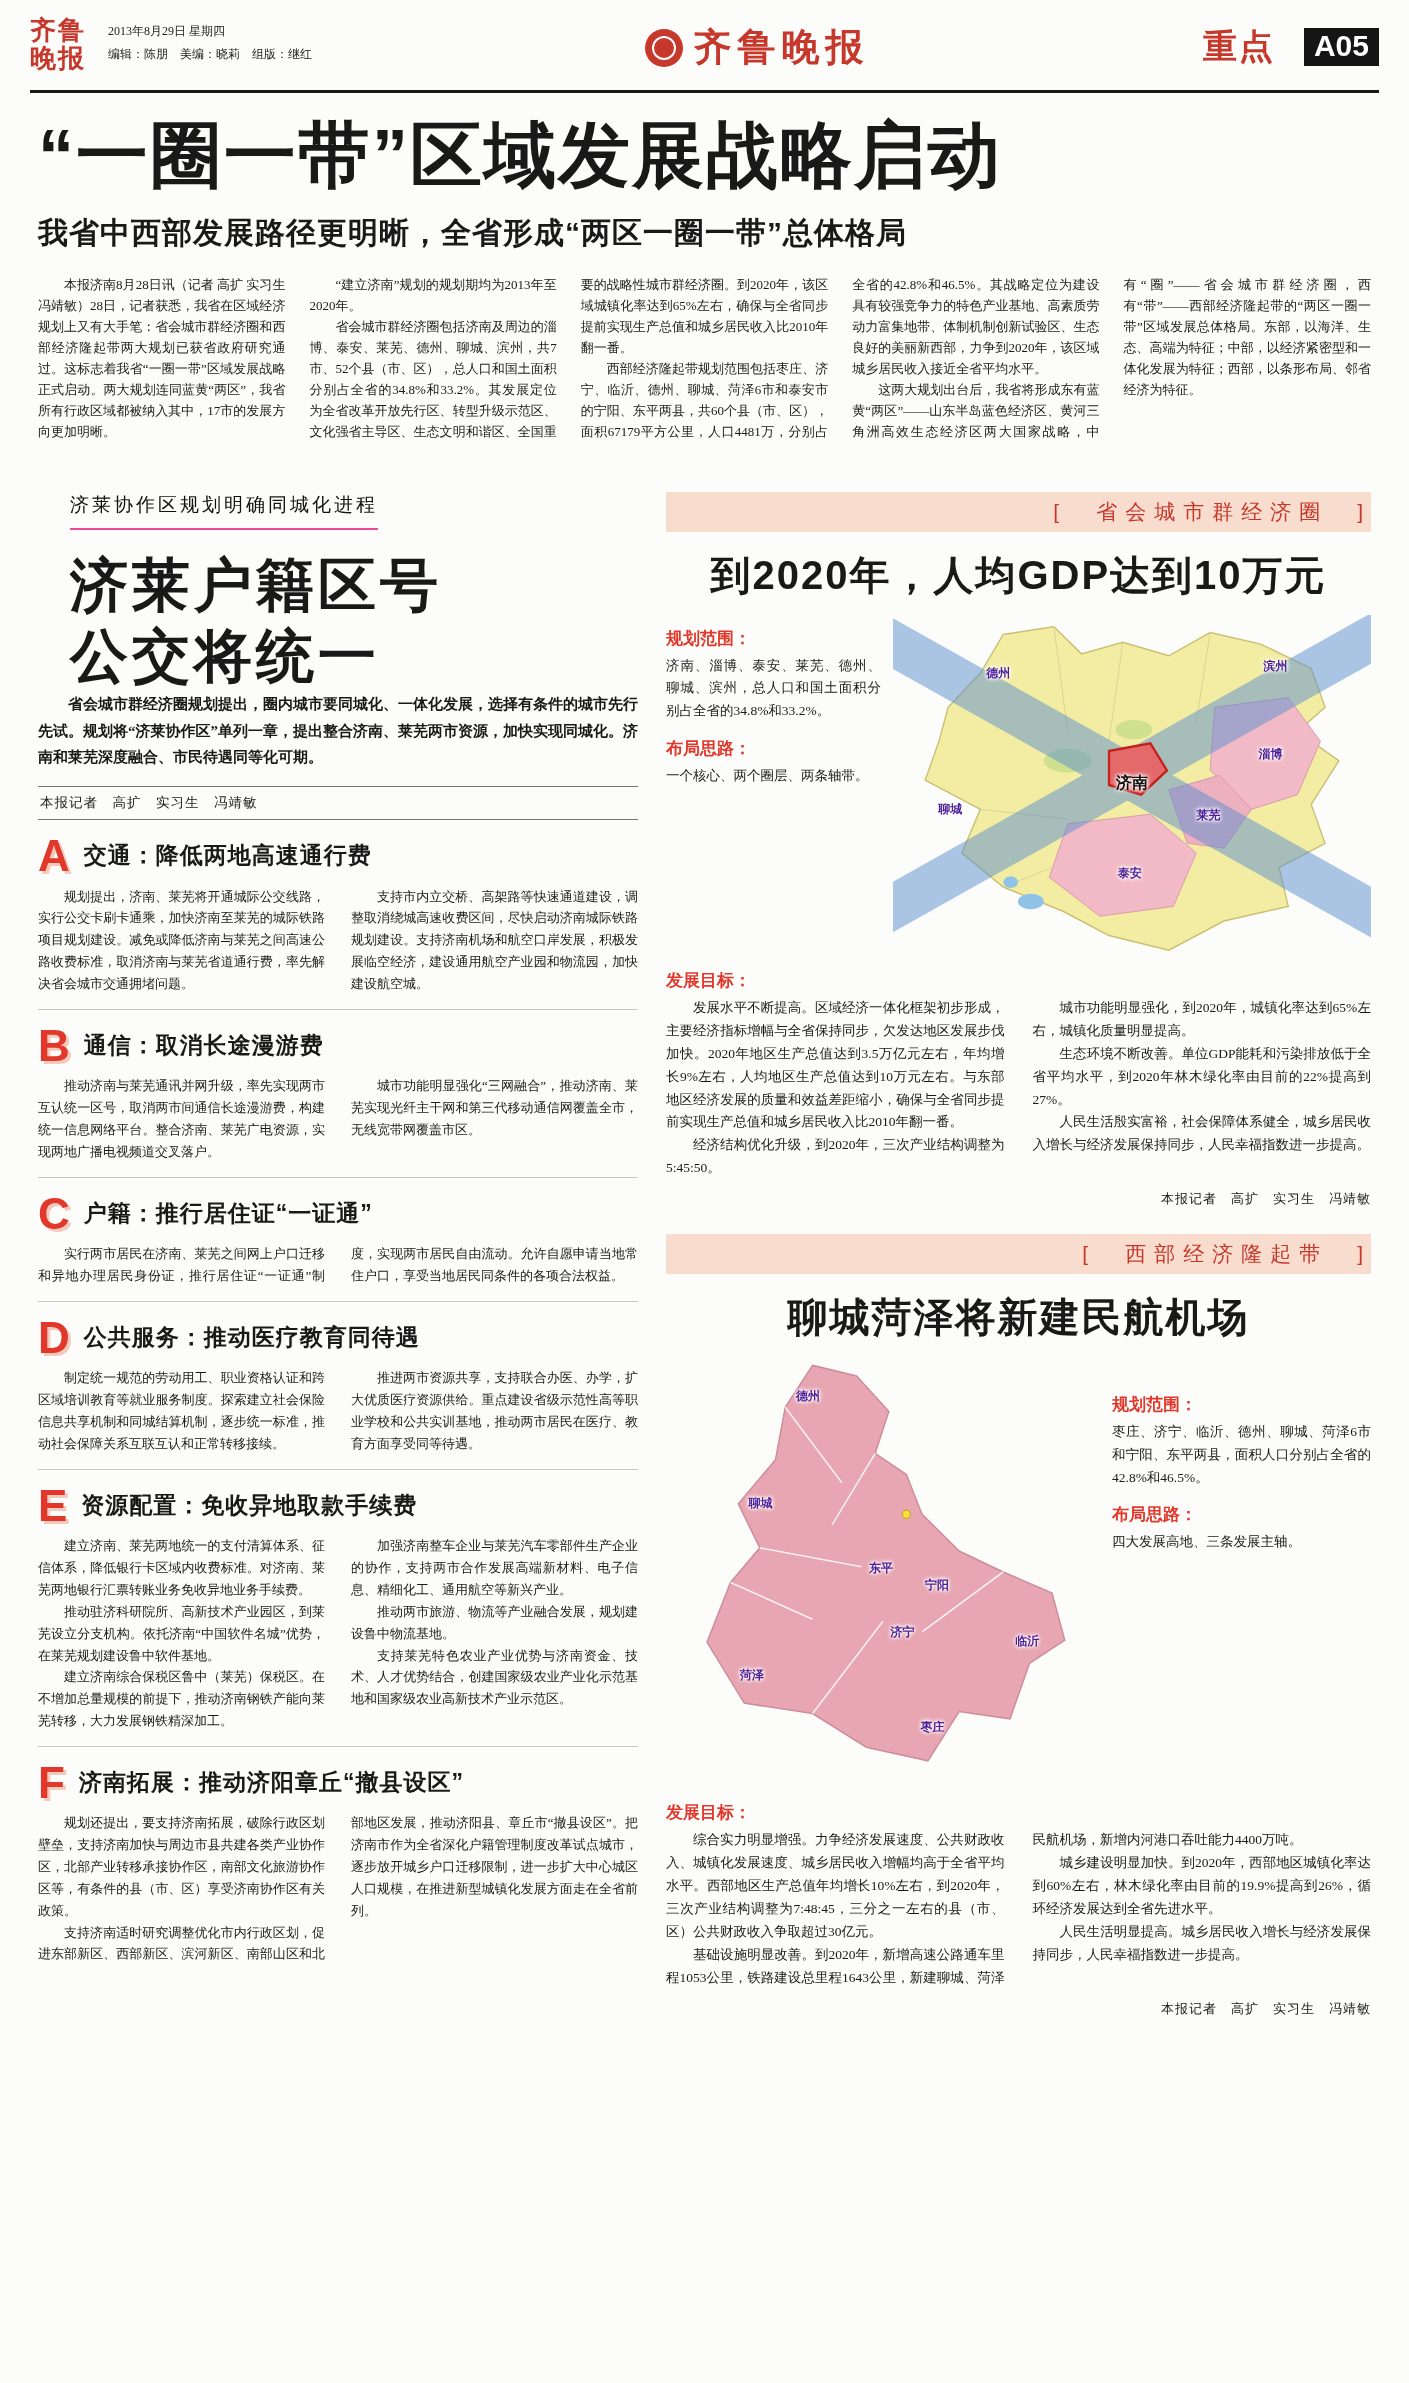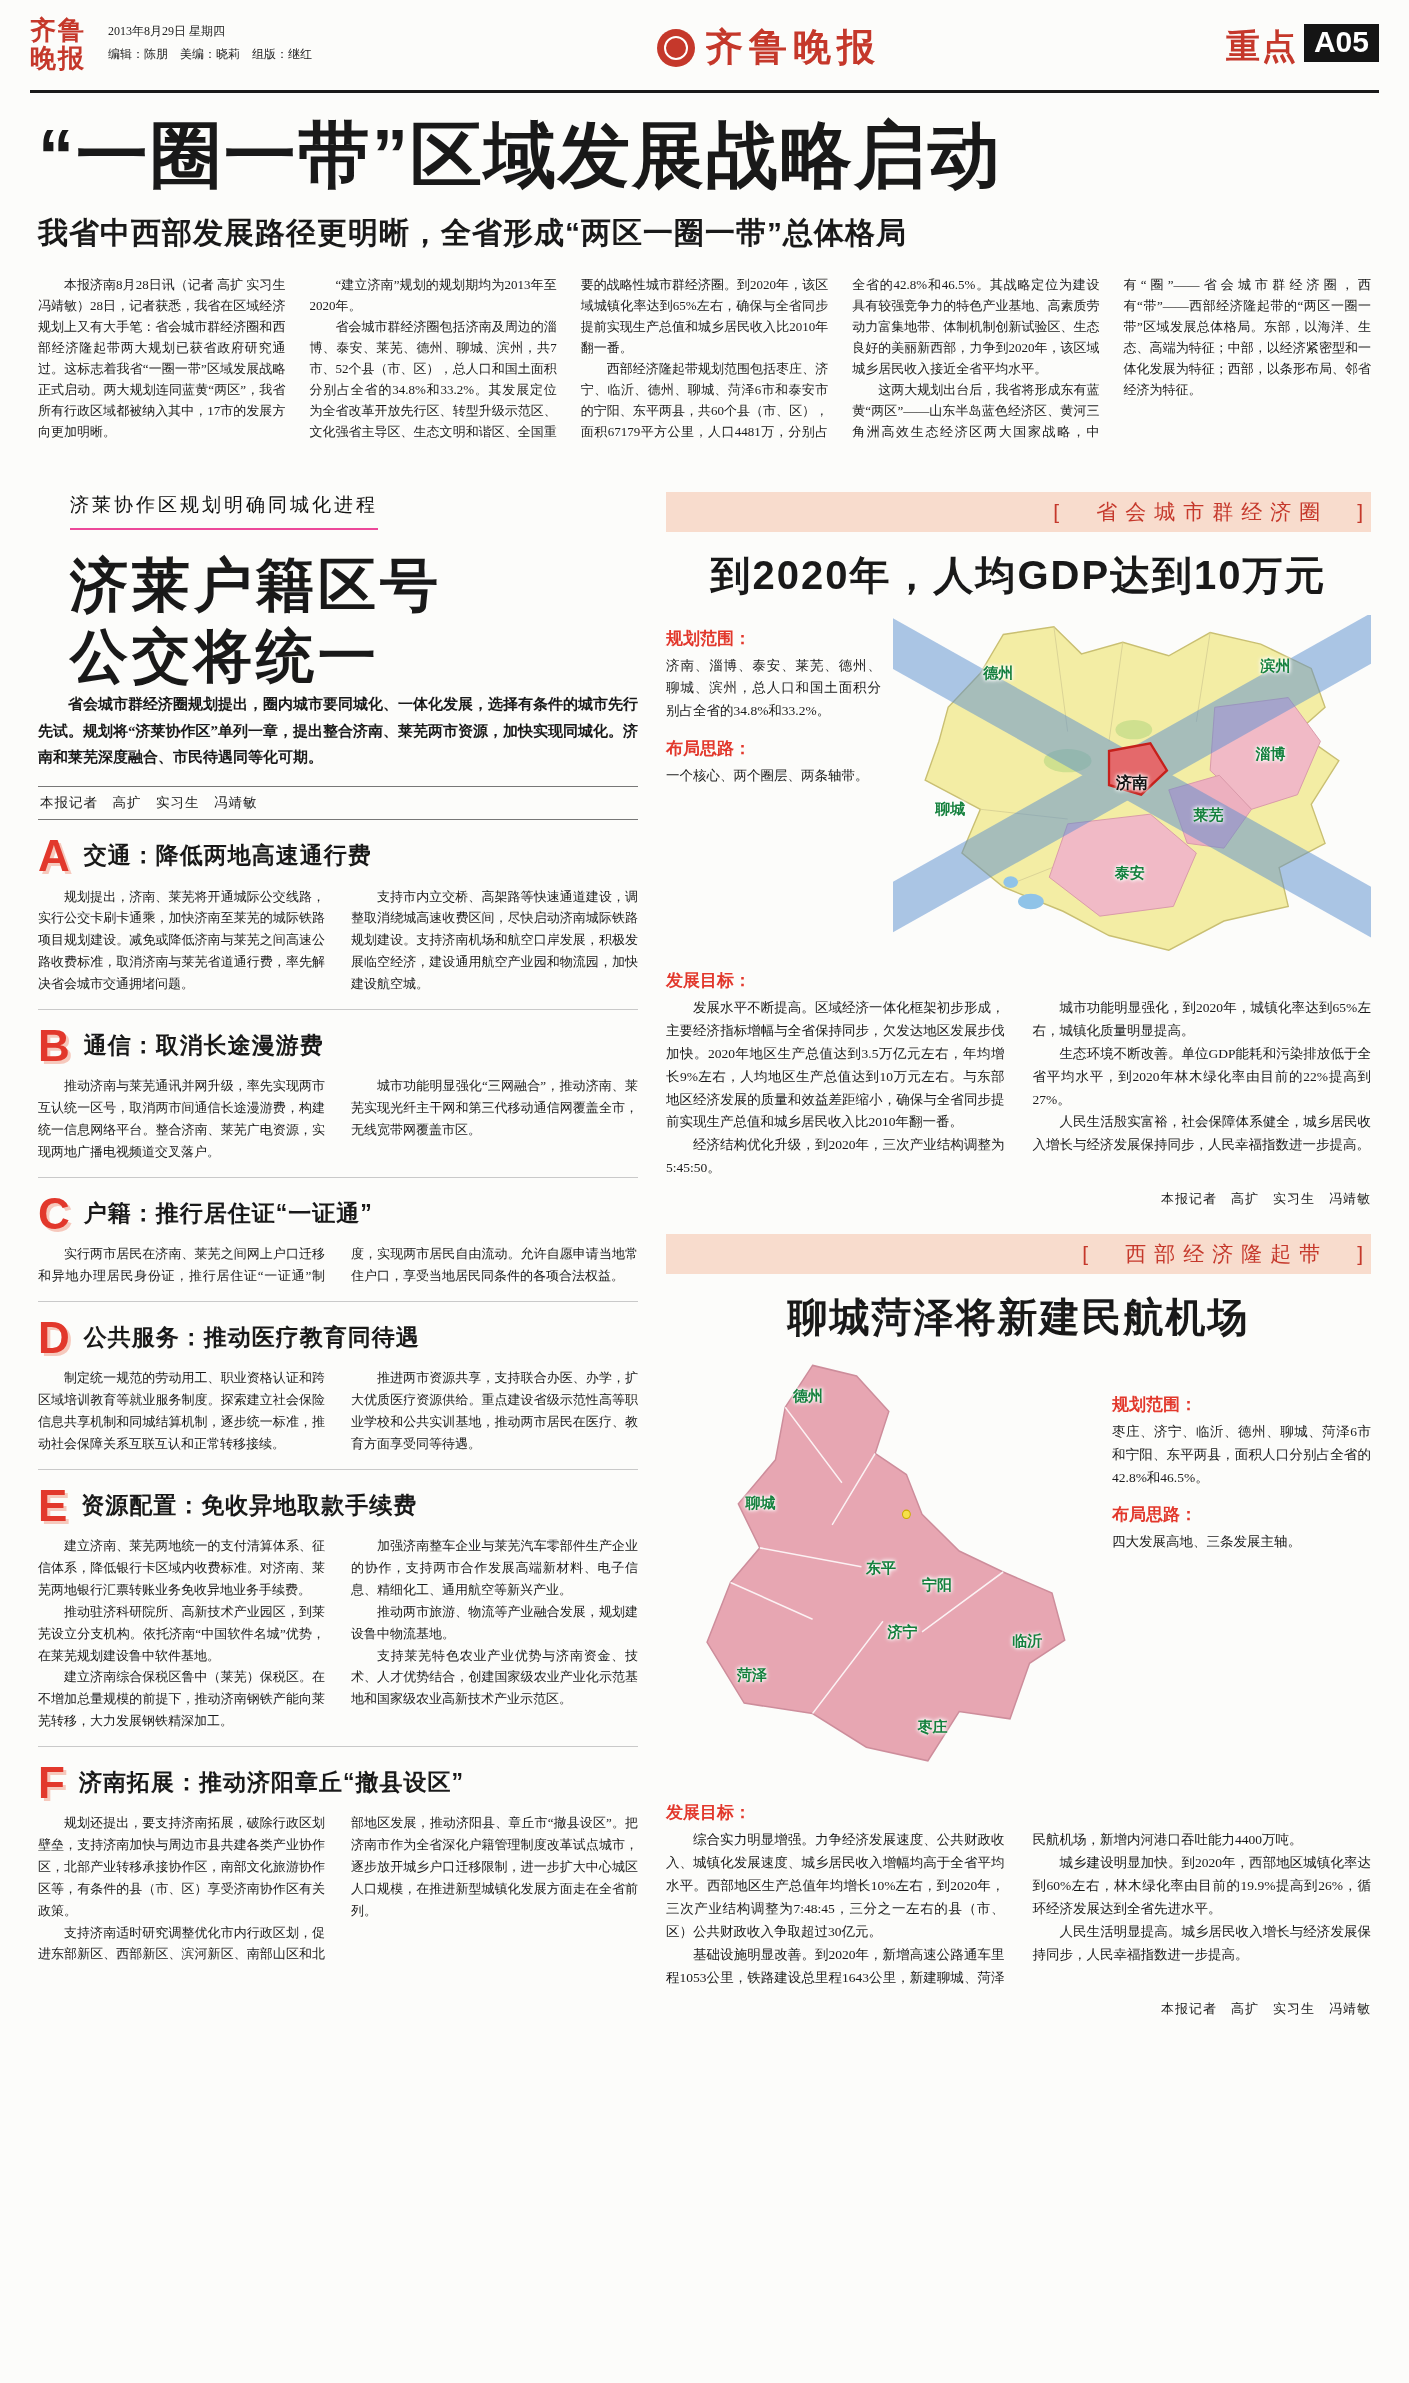--- a/index.html
+++ b/index.html
@@ -9,21 +9,21 @@
 
 
 .masthead{display:flex;justify-content:space-between;align-items:flex-start;padding-top:6px;height:76px}
 .mast-left{display:flex;gap:14px;align-items:flex-start}
 .logo-stack{width:64px;color:#c5382b;font-weight:bold;font-size:26px;line-height:1.08;letter-spacing:2px;font-family:"Liberation Sans","DejaVu Sans",sans-serif}
 .mast-info{font-size:12px;color:#222;line-height:1.9;padding-top:4px}
 .mast-center{display:flex;align-items:center;gap:10px;padding-top:6px}
 .seal{width:38px;height:38px;border-radius:50%;background:#c5382b;position:relative}
 .seal::after{content:"";position:absolute;inset:7px;border:2px solid #fff;border-radius:50%}
 .mast-paper{color:#c5382b;font-size:38px;font-weight:900;letter-spacing:6px;font-family:"Liberation Sans","DejaVu Sans",sans-serif}
-.mast-right{display:flex;align-items:flex-start;gap:6px;padding-top:8px}
+.mast-right{display:flex;align-items:center;gap:29px;padding-top:8px}
 .section-label{color:#c5382b;font-size:34px;font-weight:900;letter-spacing:2px;font-family:"Liberation Sans","DejaVu Sans",sans-serif}
 .page-num{background:#151515;color:#fff;font-size:30px;font-weight:900;padding:1px 10px 3px;font-family:"Liberation Sans","DejaVu Sans",sans-serif}
 .mast-rule{height:3px;background:#1a1a1a;margin-top:4px}
 
 
 .lead{padding:24px 8px 0}
 .lead h1{font-size:72px;font-weight:900;letter-spacing:2px;line-height:1.08;white-space:nowrap;font-family:"Liberation Sans","DejaVu Sans",sans-serif}
 .lead h2{font-size:30px;font-weight:700;letter-spacing:1px;margin-top:18px;font-family:"Liberation Sans","DejaVu Sans",sans-serif}
 .lead-body{margin-top:20px;height:196px;column-count:5;column-gap:24px;font-size:13px;line-height:1.62;text-align:justify;overflow:hidden}
 .lead-body p{text-indent:2em}
@@ -60,21 +60,21 @@
 .cap-meta{width:215px;flex:none;padding-top:12px}
 .cap-map{flex:1;position:relative;height:340px}
 .west-top{display:flex;gap:16px;margin-top:4px}
 .west-map{width:430px;flex:none;position:relative;height:430px}
 .west-meta{flex:1;padding-top:36px}
 .goal{margin-top:14px}
 .goal-body{column-count:2;column-gap:28px;font-size:13.5px;line-height:1.7;text-align:justify}
 .goal-body p{text-indent:2em}
 .box-byline{text-align:right;font-size:13px;margin-top:10px;letter-spacing:1px}
 .map-labels{position:absolute;inset:0}
-.map-label{position:absolute;transform:translate(-50%,-50%);font-size:15px;font-weight:700;color:#15803d;white-space:nowrap;text-shadow:0 0 3px #fff,0 0 4px #fff,0 0 5px #fff;font-family:"Liberation Sans","DejaVu Sans",sans-serif}
+.map-label{position:absolute;transform:translate(-50%,-50%);font-size:12px;font-weight:700;color:#4c1d95;white-space:nowrap;text-shadow:0 0 3px #fff,0 0 4px #fff,0 0 5px #fff;font-family:"Liberation Sans","DejaVu Sans",sans-serif}
 .map-label.strong{font-size:16px;color:#111}
 svg{display:block;width:100%;height:100%}
 </style>
 </head>
 <body>
 
 <div class="page">
 
   <header class="masthead">
     <div class="mast-left">

